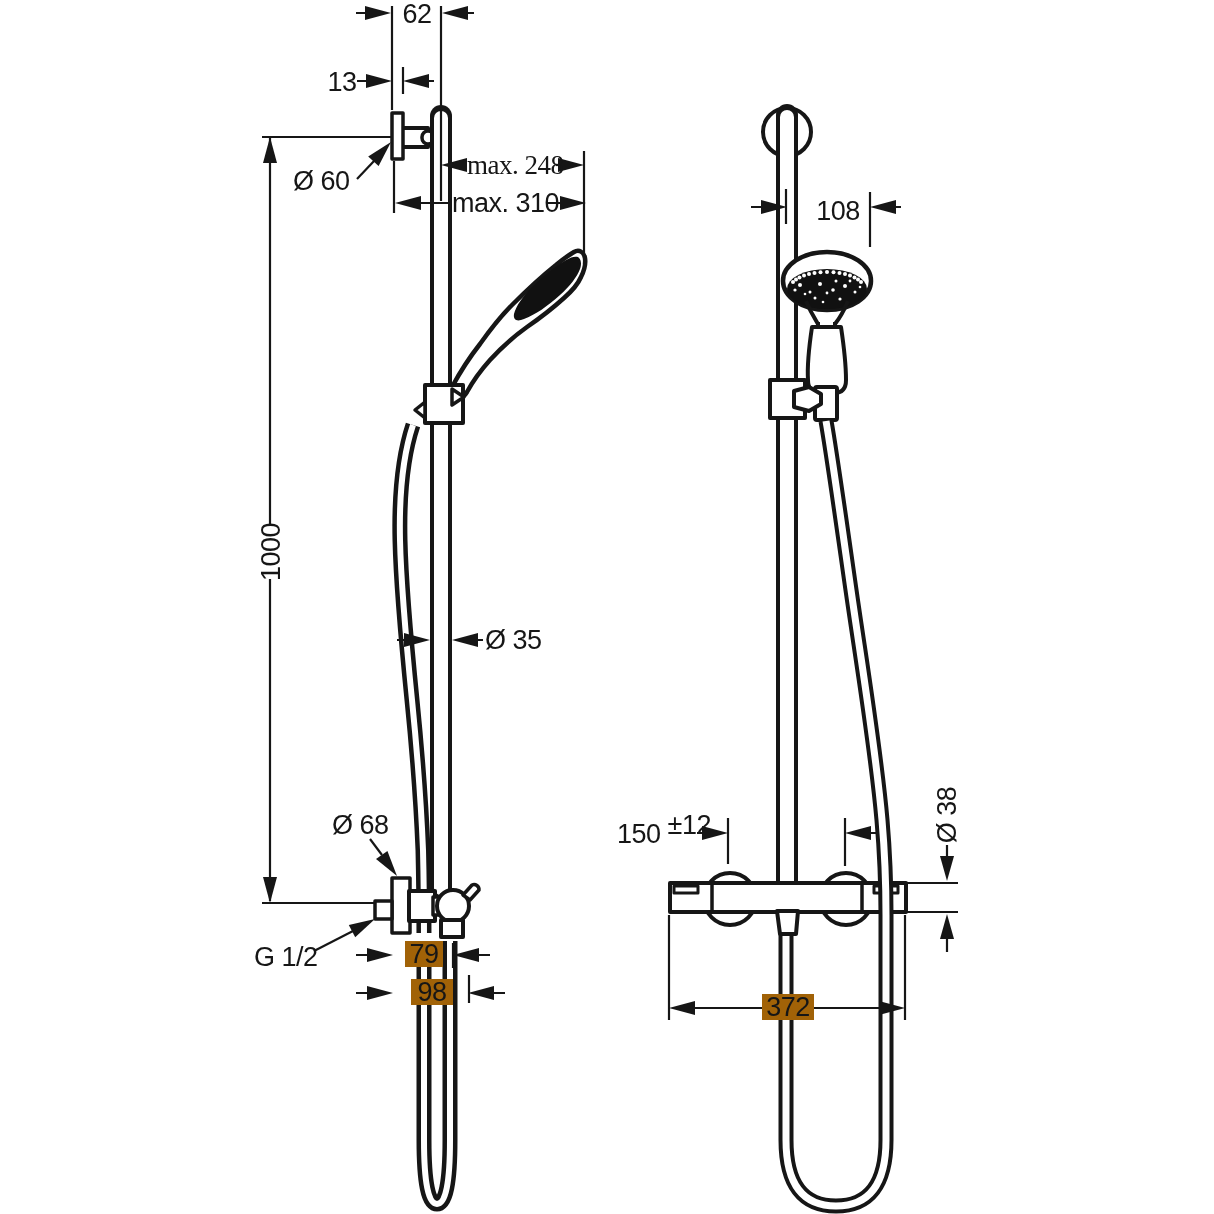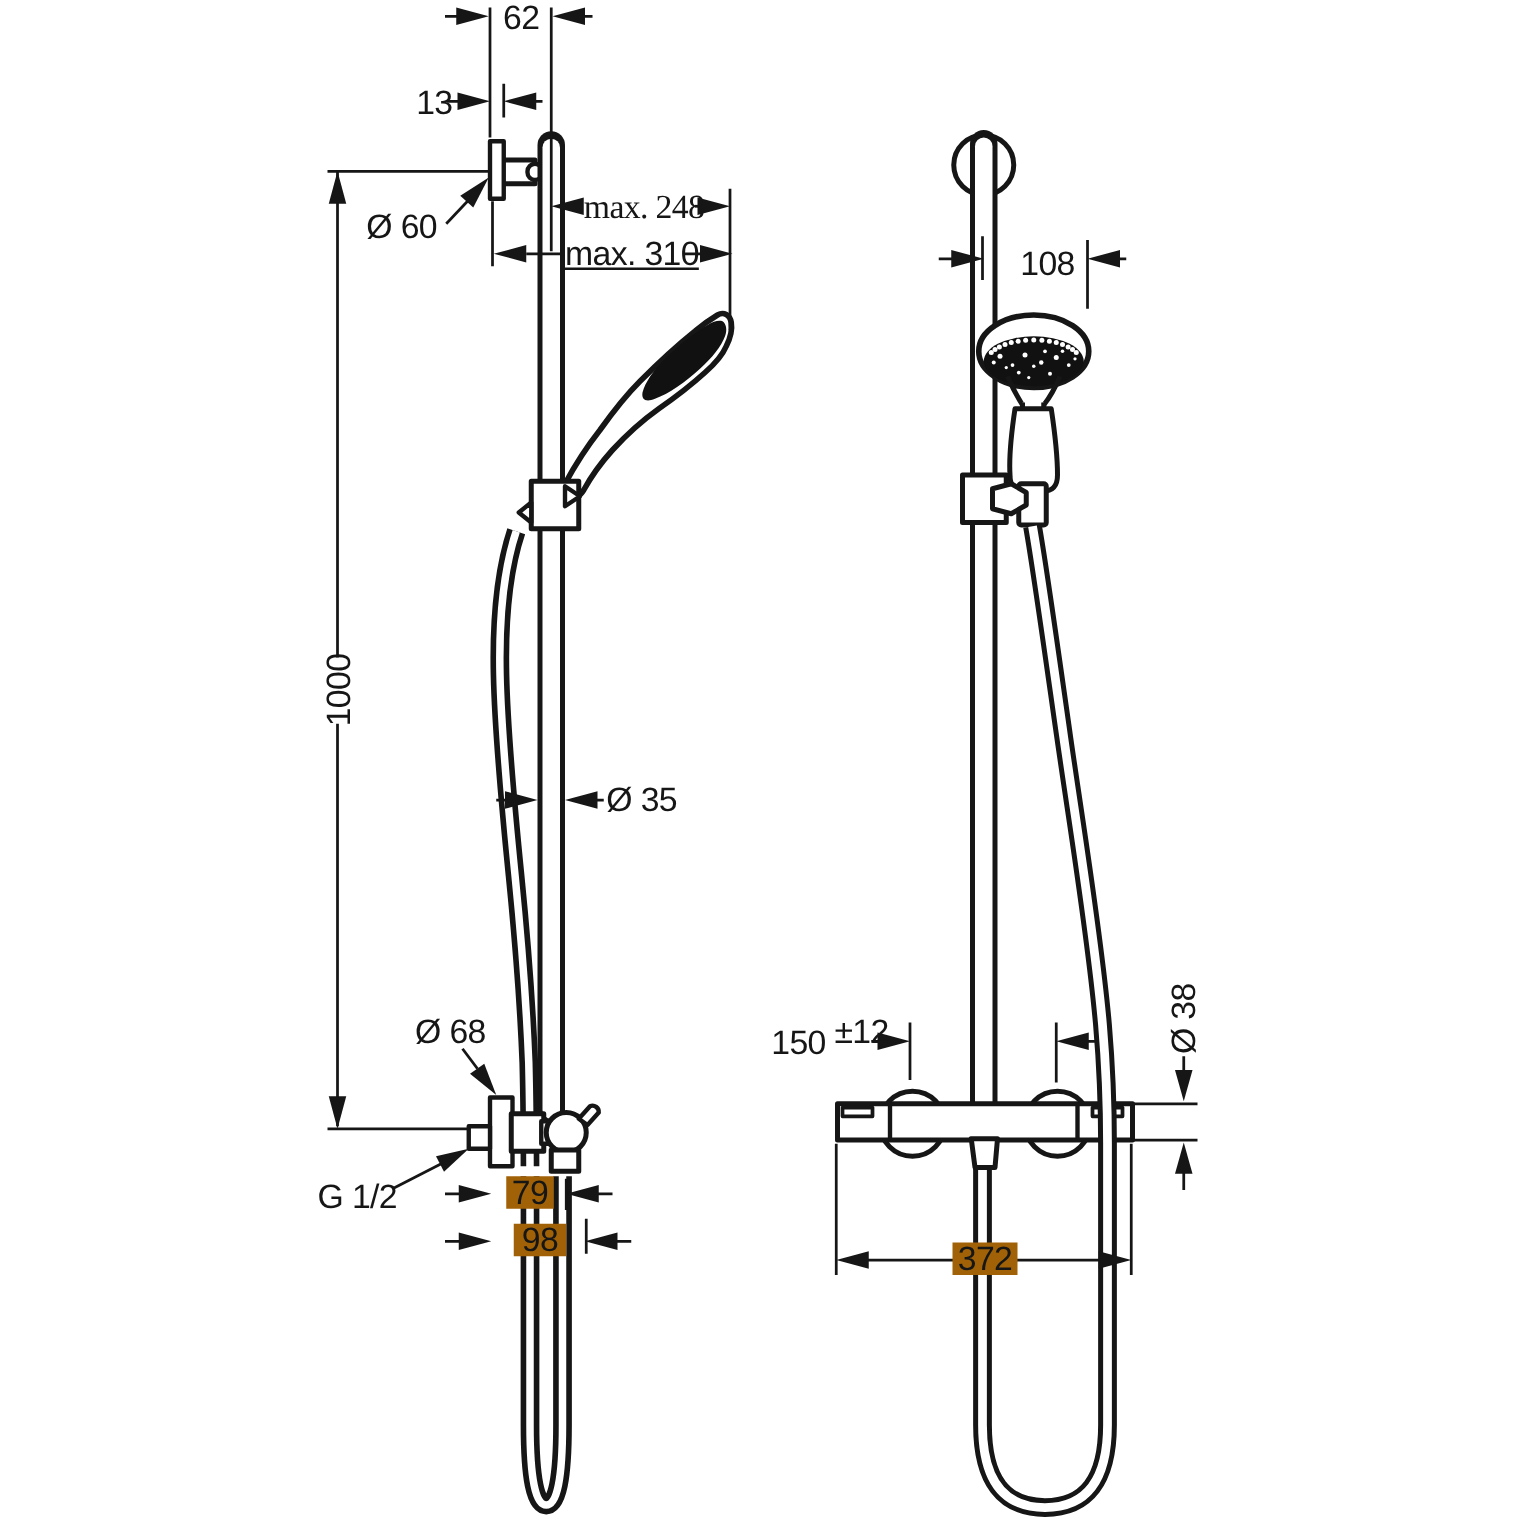--- a/index.html
+++ b/index.html
@@ -175,24 +175,24 @@
           <polygon points="845,833 871,826 871,840"></polygon>
       <polygon points="947,881 940,856 954,856"></polygon>
           <polygon points="947,914 940,939 954,939"></polygon>
       <polygon points="669,1008 695,1001 695,1015"></polygon>
           <polygon points="905,1008 879,1001 879,1015"></polygon>
     </g>
   </g>
 </svg>
 
 <div class="dim-label" style="left:392px;top:1px;width:50px;">62</div>
-<div class="dim-label" style="left:322px;top:69px;width:40px;text-align:right;">13</div>
+<div class="dim-label" style="left:322px;top:69px;width:40px;">13</div>
 <div class="dim-label" style="left:293px;top:168px;">Ø 60</div>
 <div class="dim-label" style="left:467px;top:152px;font-family:Liberation Serif, serif;">max. 248</div>
-<div class="dim-label" style="left:452px;top:190px;text-decoration:underline;">max. 310</div>
+<div class="dim-label" style="left:452px;top:190px;">max. 310</div>
 <div class="dim-label rot" style="left:242px;top:539px;width:58px;height:26px;">1000</div>
 <div class="dim-label" style="left:485px;top:627px;">Ø 35</div>
 <div class="dim-label" style="left:332px;top:812px;">Ø 68</div>
 <div class="dim-label" style="left:254px;top:944px;">G 1/2</div>
 <div class="dim-label bg" style="left:405px;top:941px;width:34px;">79</div>
 <div class="dim-label bg" style="left:411px;top:979px;width:38px;">98</div>
 
 <div class="dim-label" style="left:799px;top:198px;width:46px;padding-left:16px;">108</div>
 <div class="dim-label" style="left:617px;top:821px;">
   <span>150</span><span class="sup">±12</span>

